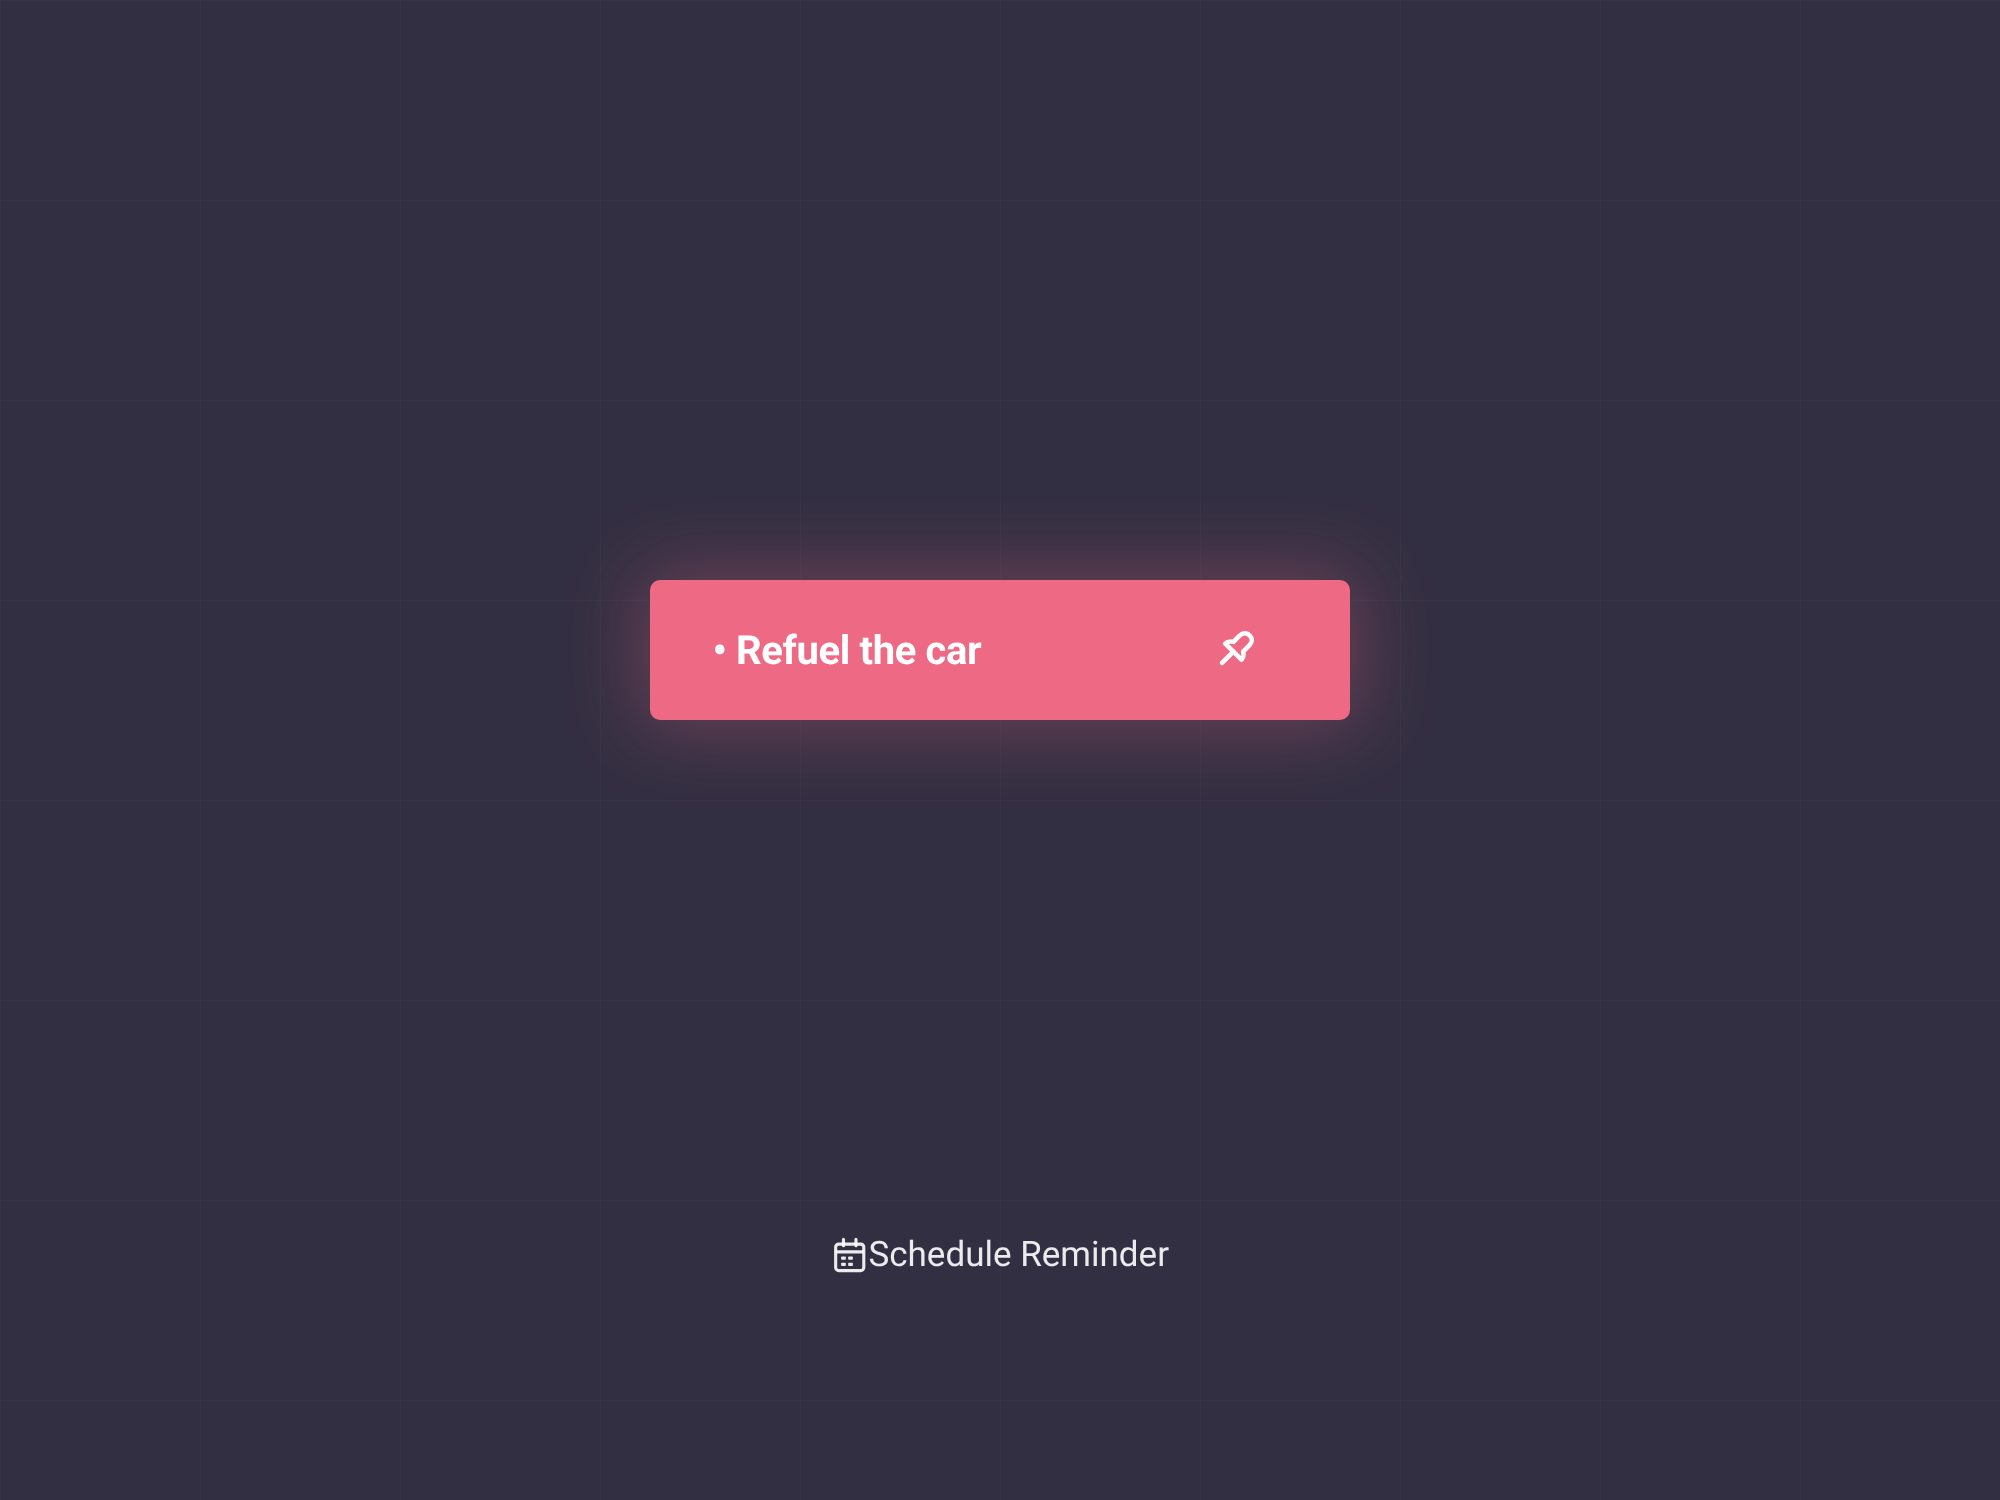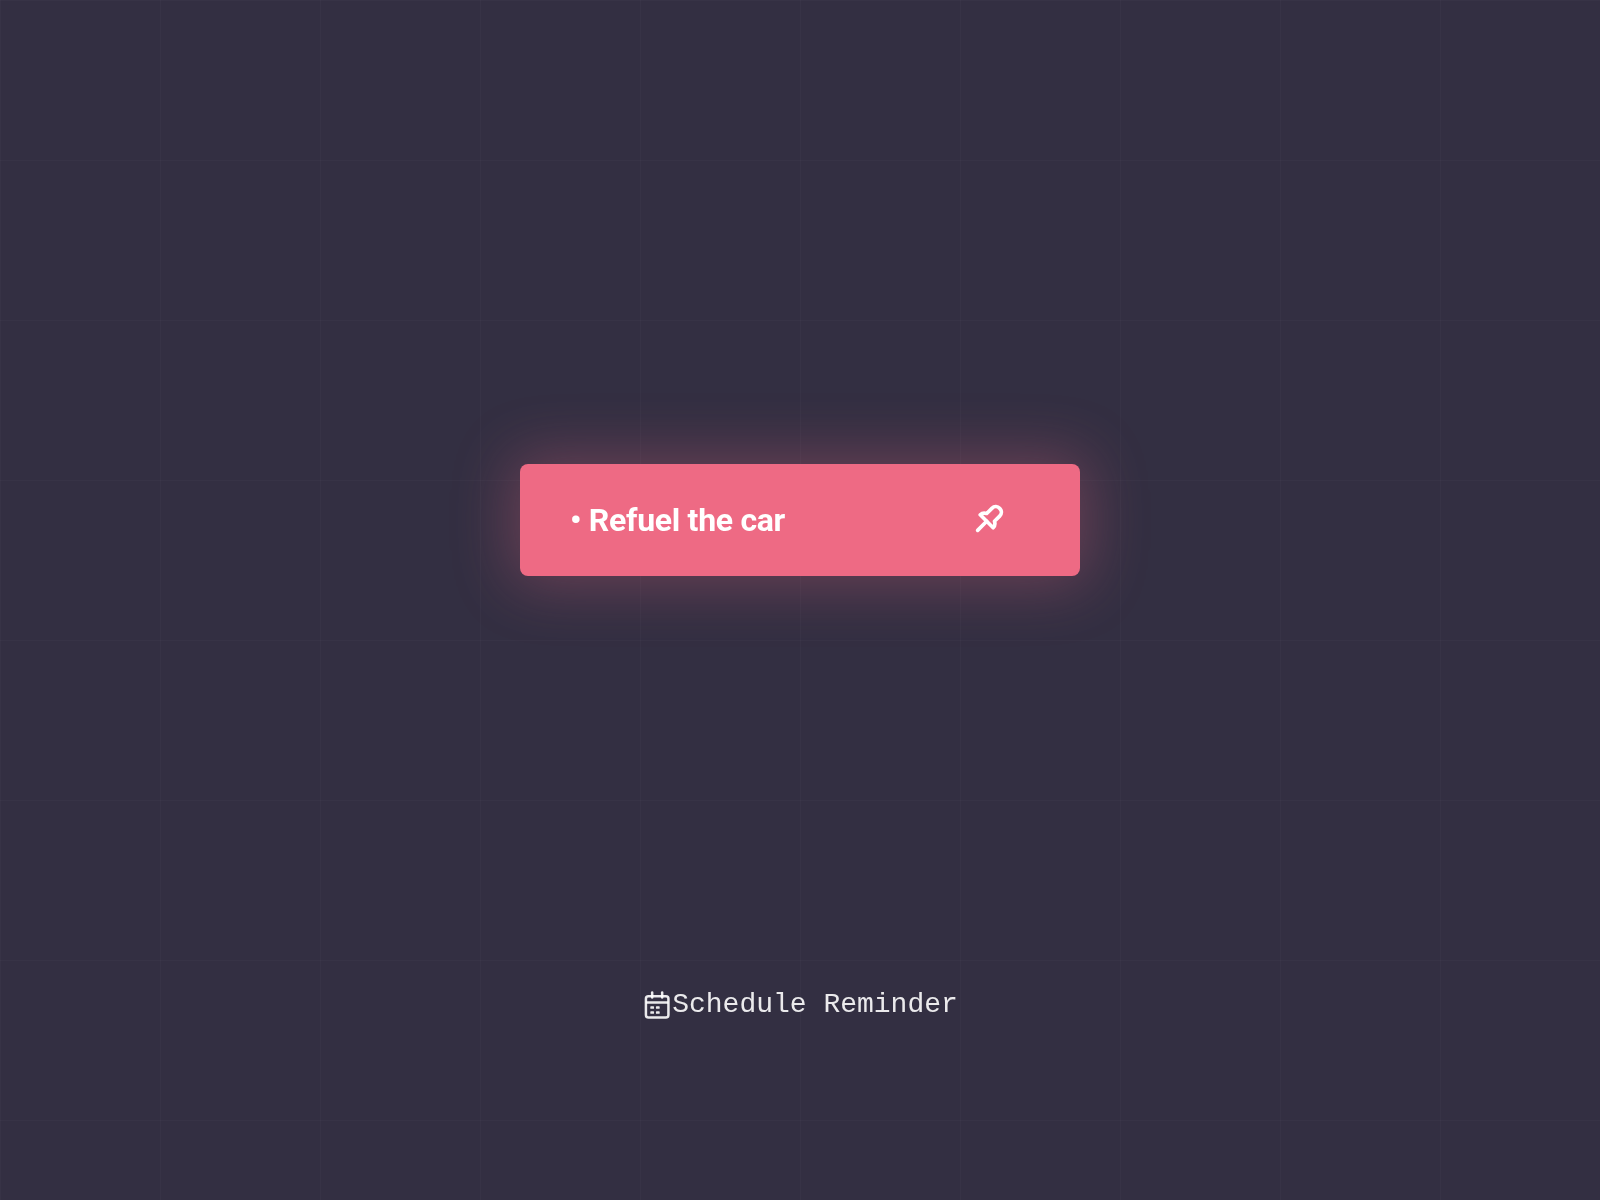--- a/index.html
+++ b/index.html
@@ -71,21 +71,20 @@
       position: absolute;
       bottom: 180px;
       left: 50%;
       transform: translateX(-50%);
       display: flex;
       align-items: center;
       color: rgba(255,255,255,0.9);
       font-size: 28px;
       font-weight: 400;
       cursor: pointer;
-      font-family: Liberation Mono, monospace;
     }
 
     .calendar-icon {
       width: 30px;
       height: 30px;
       flex-shrink: 0;
     }
   </style>
 </head>
 <body>

